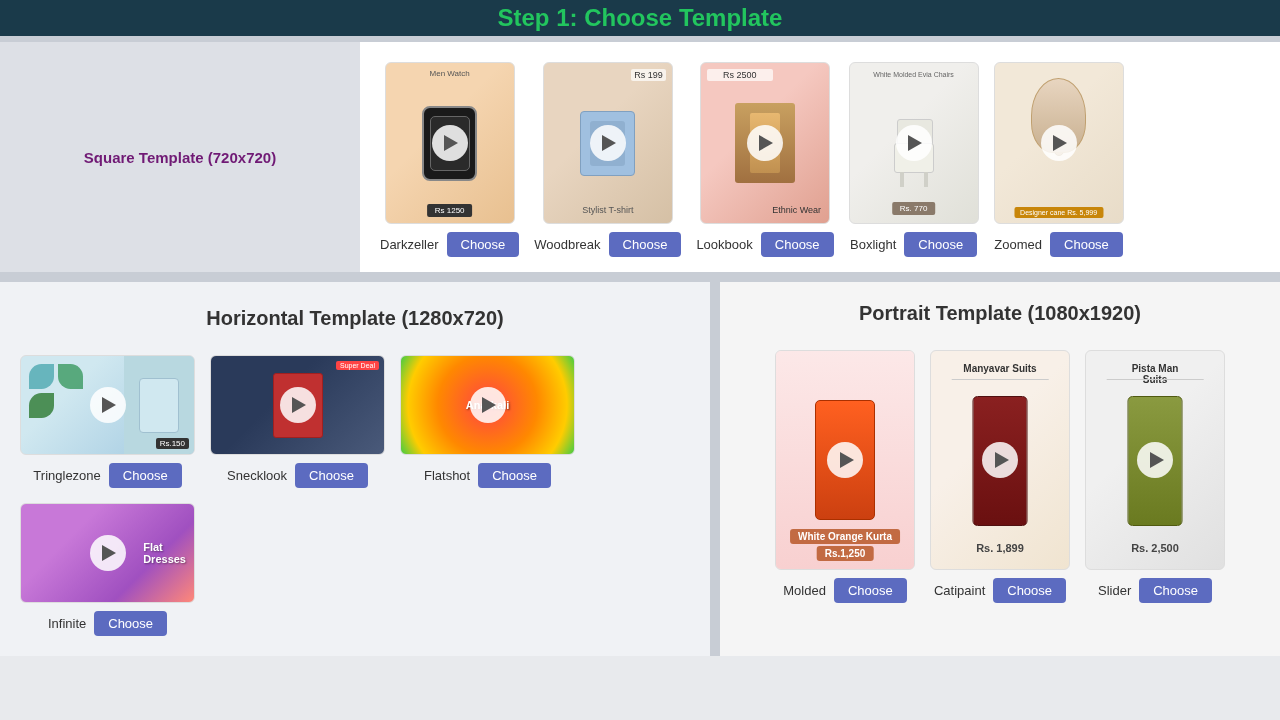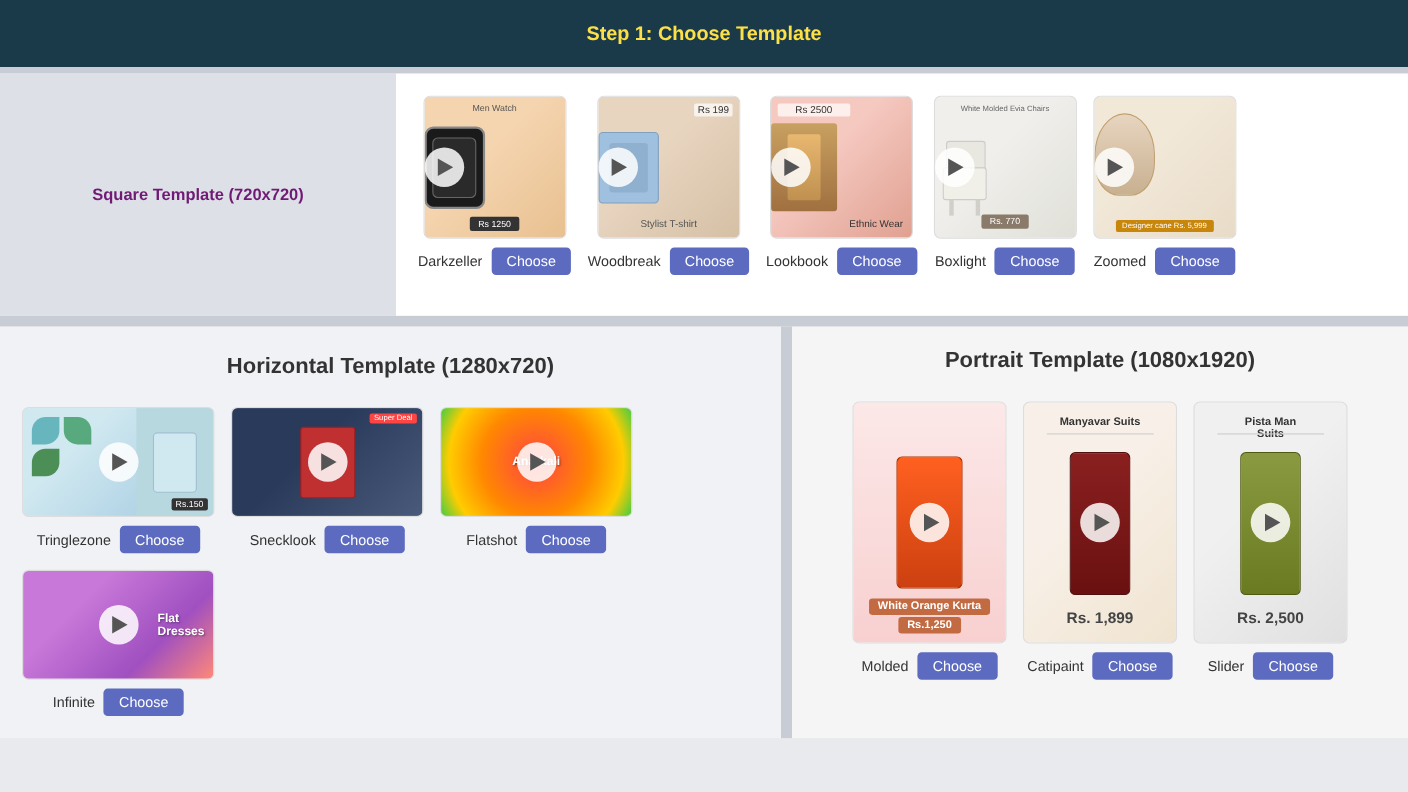--- a/index.html
+++ b/index.html
@@ -1,24 +1,24 @@
 <!DOCTYPE html>
 <html><head>
   <meta charset="utf-8">
   <style>
     * { box-sizing: border-box; margin: 0; padding: 0; }
     body { font-family: Arial, sans-serif; background: #e8eaed; width: 1280px; min-height: 720px; overflow-x: hidden; }
 
     
     .header {
       background: #1a3a4a;
-      color: #fde047;
+      color: #22c55e;
       text-align: center;
-      padding: 20px;
-      font-size: 18px;
+      padding: 4px;
+      font-size: 24px;
       font-weight: bold;
     }
 
     
     .divider { height: 6px; background: #c8cdd5; }
 
     
     .square-section {
       display: flex;
       background: #f0f2f5;
@@ -51,29 +51,29 @@
       align-items: flex-start;
     }
     .template-item {
       display: flex;
       flex-direction: column;
       align-items: center;
       gap: 8px;
     }
     .template-thumb {
       width: 130px;
-      height: 130px;
+      height: 162px;
       border-radius: 6px;
       overflow: hidden;
       position: relative;
       background: #f5f5f5;
       border: 1px solid #ddd;
       display: flex;
       align-items: center;
-      justify-content: flex-start;
+      justify-content: center;
     }
     .template-thumb-portrait {
       width: 140px;
       height: 220px;
       border-radius: 6px;
       overflow: hidden;
       position: relative;
       background: #f5f5f5;
       border: 1px solid #ddd;
       display: flex;
@@ -221,21 +221,21 @@
       white-space: nowrap;
       text-align: center;
       width: 100%;
       padding: 0 5px;
     }
     .portrait-bottom-text {
       position: absolute;
       bottom: 15px;
       left: 50%;
       transform: translateX(-50%);
-      font-size: 14px;
+      font-size: 11px;
       font-weight: bold;
       color: #444;
       text-align: right;
       white-space: nowrap;
     }
     .orange-kurta-text {
       position: absolute;
       bottom: 25px;
       left: 50%;
       transform: translateX(-50%);

